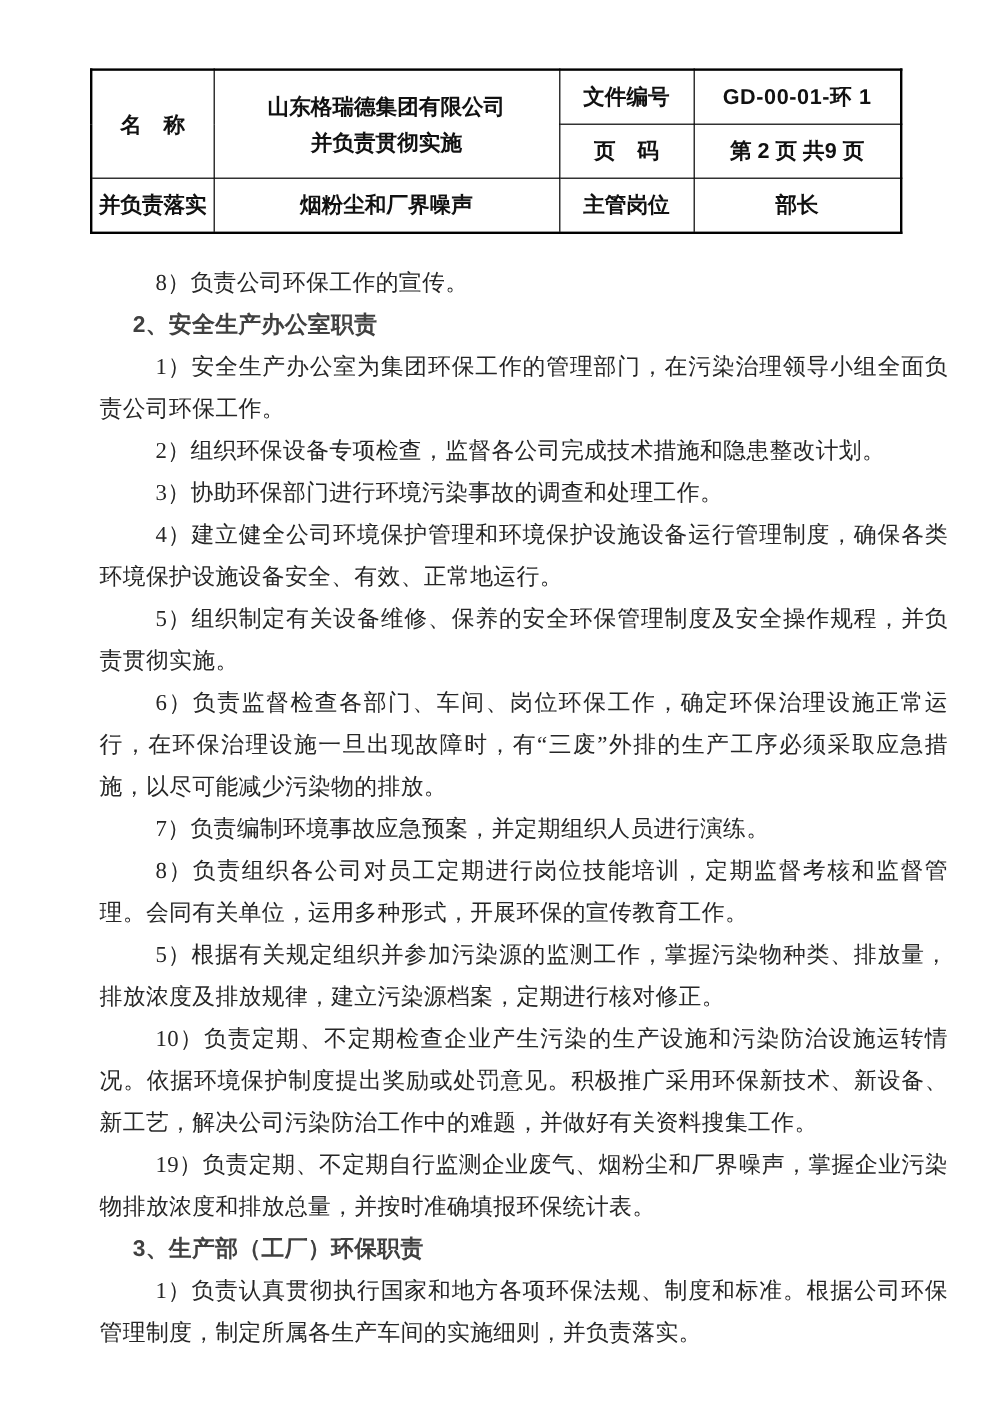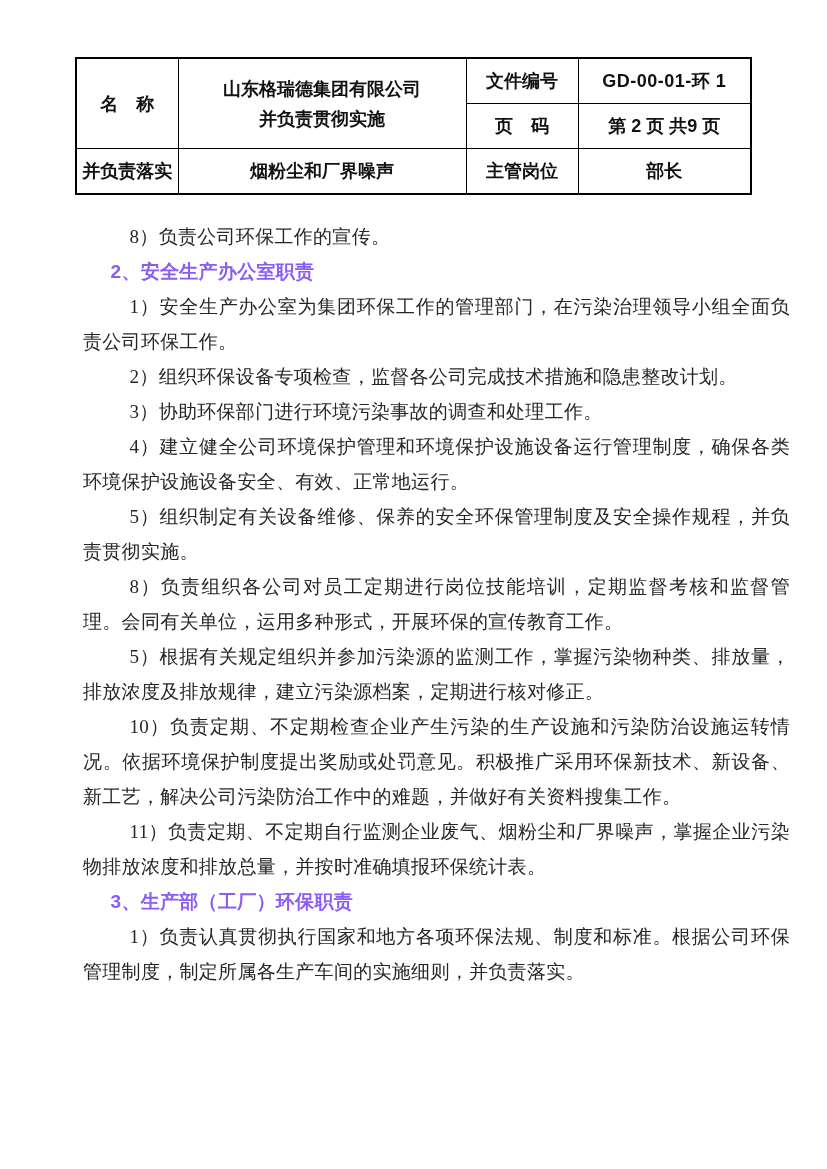--- a/index.html
+++ b/index.html
@@ -63,21 +63,21 @@
   .doc-body p {
     margin: 0;
     padding: 0;
   }
   .doc-body p.paragraph {
     text-indent: 2.45em;
   }
   .doc-body p.heading {
     font-family: "Liberation Sans", sans-serif;
     font-weight: bold;
-    color: #8b5cf6;
+    color: #404040;
     text-indent: 1.45em;
   }
 </style>
 </head>
 <body>
 
 <div class="page">
 
   <table class="header-table">
     <colgroup>
@@ -128,21 +128,23 @@
     </table>
 
   <div class="doc-body" id="doc-body">
       <p class="paragraph">8）负责公司环保工作的宣传。</p>
       <p class="heading">2、安全生产办公室职责</p>
       <p class="paragraph">1）安全生产办公室为集团环保工作的管理部门，在污染治理领导小组全面负责公司环保工作。</p>
       <p class="paragraph">2）组织环保设备专项检查，监督各公司完成技术措施和隐患整改计划。</p>
       <p class="paragraph">3）协助环保部门进行环境污染事故的调查和处理工作。</p>
       <p class="paragraph">4）建立健全公司环境保护管理和环境保护设施设备运行管理制度，确保各类环境保护设施设备安全、有效、正常地运行。</p>
       <p class="paragraph">5）组织制定有关设备维修、保养的安全环保管理制度及安全操作规程，并负责贯彻实施。</p>
+      <p class="paragraph">6）负责监督检查各部门、车间、岗位环保工作，确定环保治理设施正常运行，在环保治理设施一旦出现故障时，有“三废”外排的生产工序必须采取应急措施，以尽可能减少污染物的排放。</p>
+      <p class="paragraph">7）负责编制环境事故应急预案，并定期组织人员进行演练。</p>
       <p class="paragraph">8）负责组织各公司对员工定期进行岗位技能培训，定期监督考核和监督管理。会同有关单位，运用多种形式，开展环保的宣传教育工作。</p>
       <p class="paragraph">5）根据有关规定组织并参加污染源的监测工作，掌握污染物种类、排放量，排放浓度及排放规律，建立污染源档案，定期进行核对修正。</p>
       <p class="paragraph">10）负责定期、不定期检查企业产生污染的生产设施和污染防治设施运转情况。依据环境保护制度提出奖励或处罚意见。积极推广采用环保新技术、新设备、新工艺，解决公司污染防治工作中的难题，并做好有关资料搜集工作。</p>
-      <p class="paragraph">11）负责定期、不定期自行监测企业废气、烟粉尘和厂界噪声，掌握企业污染物排放浓度和排放总量，并按时准确填报环保统计表。</p>
+      <p class="paragraph">19）负责定期、不定期自行监测企业废气、烟粉尘和厂界噪声，掌握企业污染物排放浓度和排放总量，并按时准确填报环保统计表。</p>
       <p class="heading">3、生产部（工厂）环保职责</p>
       <p class="paragraph">1）负责认真贯彻执行国家和地方各项环保法规、制度和标准。根据公司环保管理制度，制定所属各生产车间的实施细则，并负责落实。</p>
     </div>
 
 </div>
 
 </body></html>

